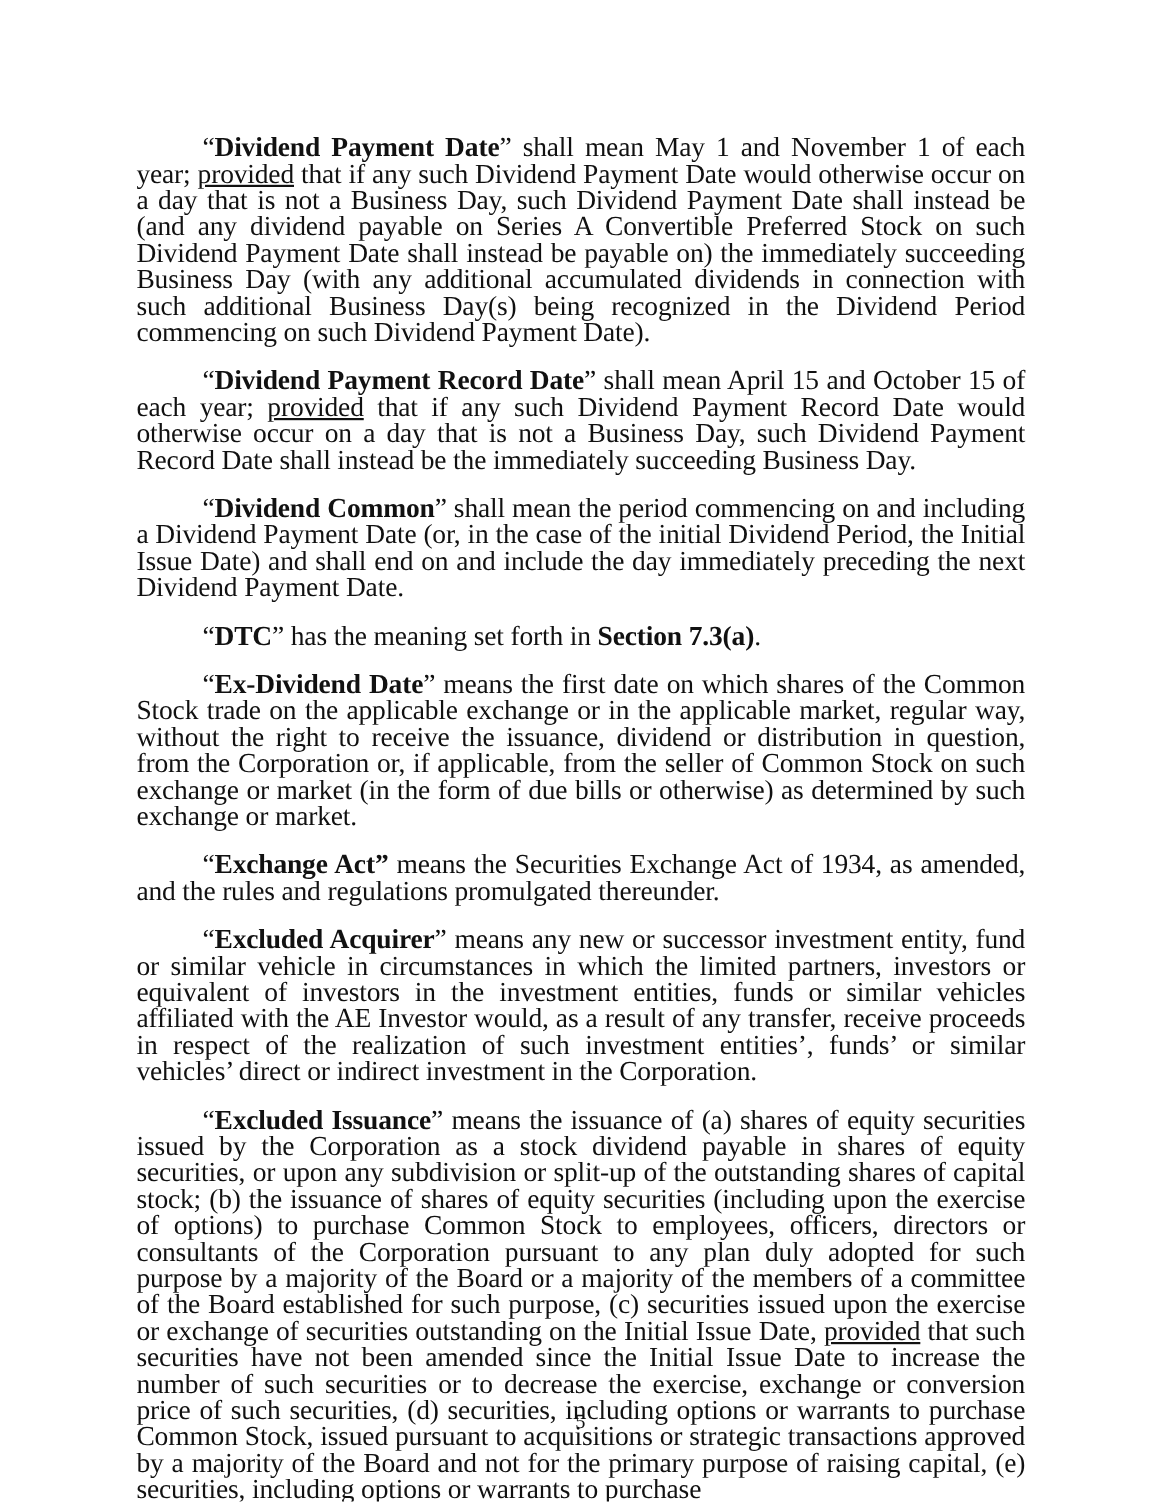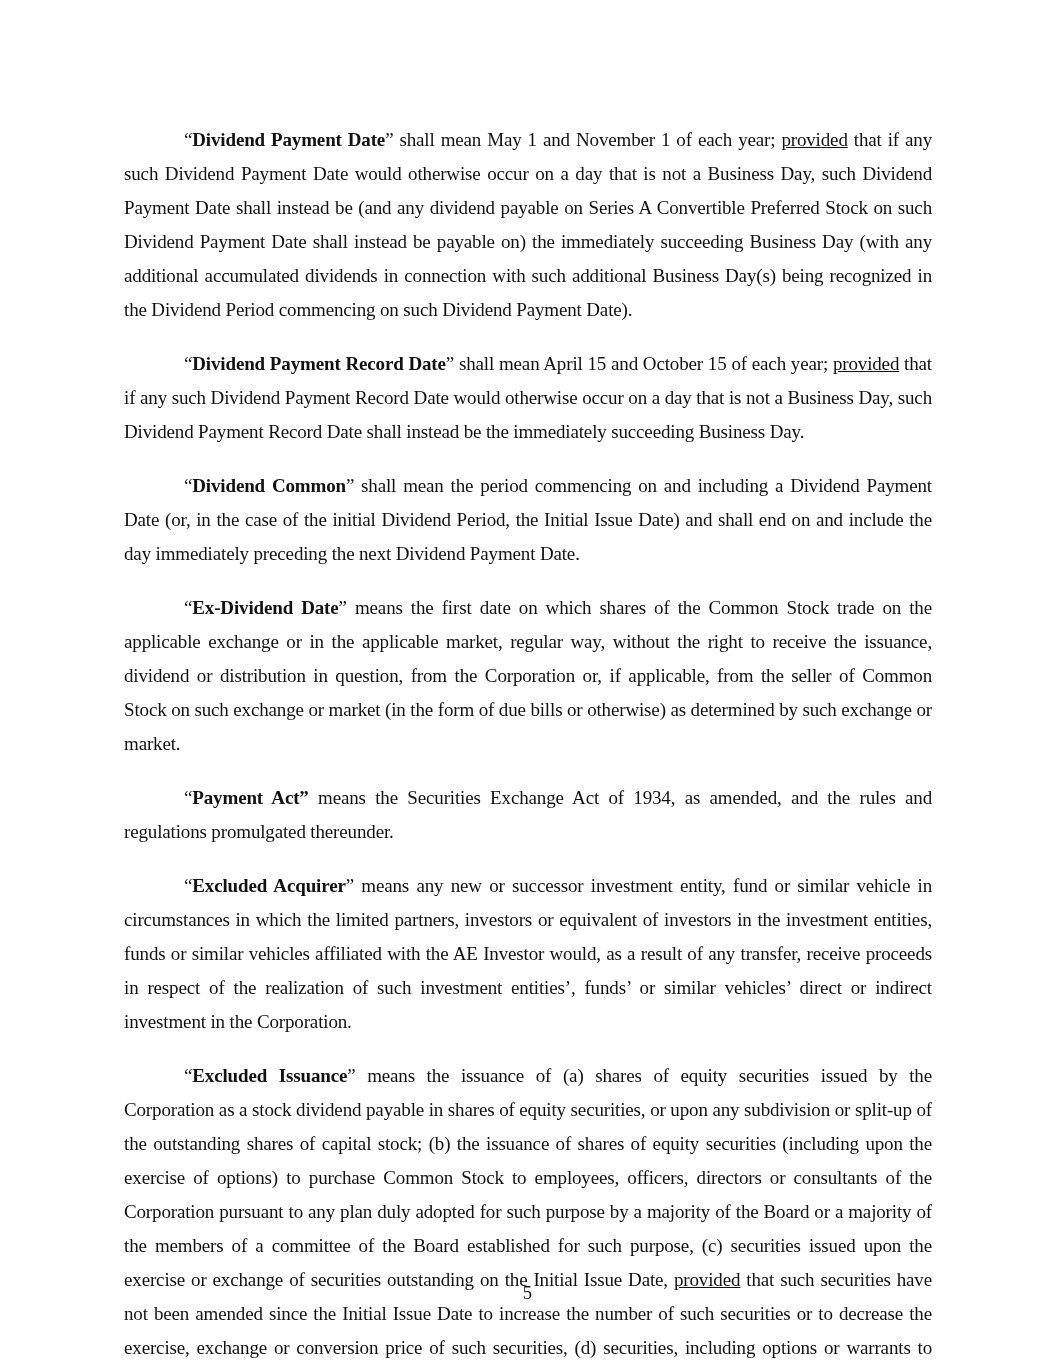--- a/index.html
+++ b/index.html
@@ -15,22 +15,22 @@
       font-family: "Liberation Serif", serif;
       color: #111111;
     }
     .page {
       position: absolute;
       left: 124px;
       top: 123px;
       width: 808px;
     }
     .para {
-      font-size: 19px;
-      line-height: 34px;
+      font-size: 25px;
+      line-height: 24px;
       text-align: justify;
       text-indent: 60px;
       margin: 0 0 20px 0;
       letter-spacing: -0.15px;
     }
     .term { font-weight: bold; }
     .ref { font-weight: bold; }
     .u { text-decoration: underline; }
     .page-number {
       position: absolute;
@@ -46,25 +46,26 @@
 <body>
 
 <div class="page">
 
   <p class="para"><span>“</span><span class="term">Dividend Payment Date</span><span>”</span><span> shall mean May 1 and November 1 of each year; </span><span class="u">provided</span><span> that if any such Dividend Payment Date would otherwise occur on a day that is not a Business Day, such Dividend Payment Date shall instead be (and any dividend payable on Series A Convertible Preferred Stock on such Dividend Payment Date shall instead be payable on) the immediately succeeding Business Day (with any additional accumulated dividends in connection with such additional Business Day(s) being recognized in the Dividend Period commencing on such Dividend Payment Date).</span></p>
 
   <p class="para"><span>“</span><span class="term">Dividend Payment Record Date</span><span>”</span><span> shall mean April 15 and October 15 of each year; </span><span class="u">provided</span><span> that if any such Dividend Payment Record Date would otherwise occur on a day that is not a Business Day, such Dividend Payment Record Date shall instead be the immediately succeeding Business Day.</span></p>
 
   <p class="para"><span>“</span><span class="term">Dividend Common</span><span>”</span><span> shall mean the period commencing on and including a Dividend Payment Date (or, in the case of the initial Dividend Period, the Initial Issue Date) and shall end on and include the day immediately preceding the next Dividend Payment Date.</span></p>
 
+  <p class="para"><span>“</span><span class="term">DTC</span><span>”</span><span> has the meaning set forth in </span><span class="ref">Section 7.3(a)</span><span>.</span></p>
 
 
   <p class="para"><span>“</span><span class="term">Ex-Dividend Date</span><span>”</span><span> means the first date on which shares of the Common Stock trade on the applicable exchange or in the applicable market, regular way, without the right to receive the issuance, dividend or distribution in question, from the Corporation or, if applicable, from the seller of Common Stock on such exchange or market (in the form of due bills or otherwise) as determined by such exchange or market.</span></p>
 
-  <p class="para"><span>“</span><span class="term">Payment Act”</span><span></span><span> means the Securities Exchange Act of 1934, as amended, and the rules and regulations promulgated thereunder.</span></p>
+  <p class="para"><span>“</span><span class="term">Exchange Act”</span><span></span><span> means the Securities Exchange Act of 1934, as amended, and the rules and regulations promulgated thereunder.</span></p>
 
   <p class="para"><span>“</span><span class="term">Excluded Acquirer</span><span>”</span><span> means any new or successor investment entity, fund or similar vehicle in circumstances in which the limited partners, investors or equivalent of investors in the investment entities, funds or similar vehicles affiliated with the AE Investor would, as a result of any transfer, receive proceeds in respect of the realization of such investment entities’, funds’ or similar vehicles’ direct or indirect investment in the Corporation.</span></p>
 
   <p class="para"><span>“</span><span class="term">Excluded Issuance</span><span>”</span><span> means the issuance of (a) shares of equity securities issued by the Corporation as a stock dividend payable in shares of equity securities, or upon any subdivision or split-up of the outstanding shares of capital stock; (b) the issuance of shares of equity securities (including upon the exercise of options) to purchase Common Stock to employees, officers, directors or consultants of the Corporation pursuant to any plan duly adopted for such purpose by a majority of the Board or a majority of the members of a committee of the Board established for such purpose, (c) securities issued upon the exercise or exchange of securities outstanding on the Initial Issue Date, </span><span class="u">provided</span><span> that such securities have not been amended since the Initial Issue Date to increase the number of such securities or to decrease the exercise, exchange or conversion price of such securities, (d) securities, including options or warrants to purchase Common Stock, issued pursuant to acquisitions or strategic transactions approved by a majority of the Board and not for the primary purpose of raising capital, (e) securities, including options or warrants to purchase</span></p>
 
 </div>
 
 <div class="page-number">5</div>
 
 </body></html>

